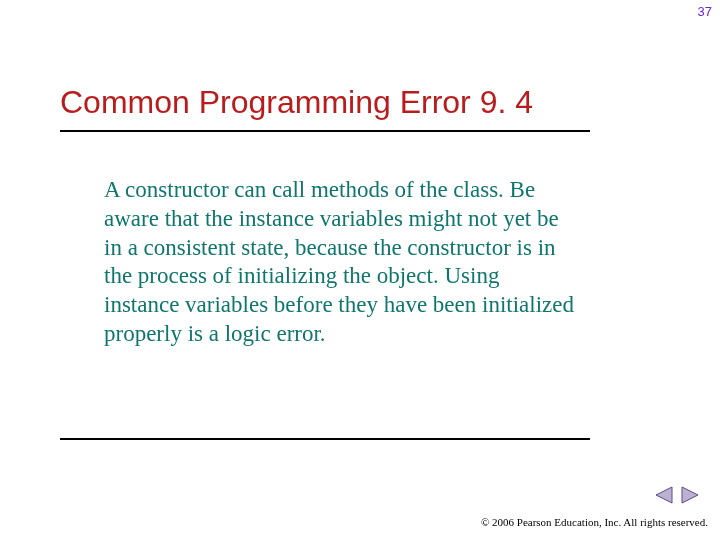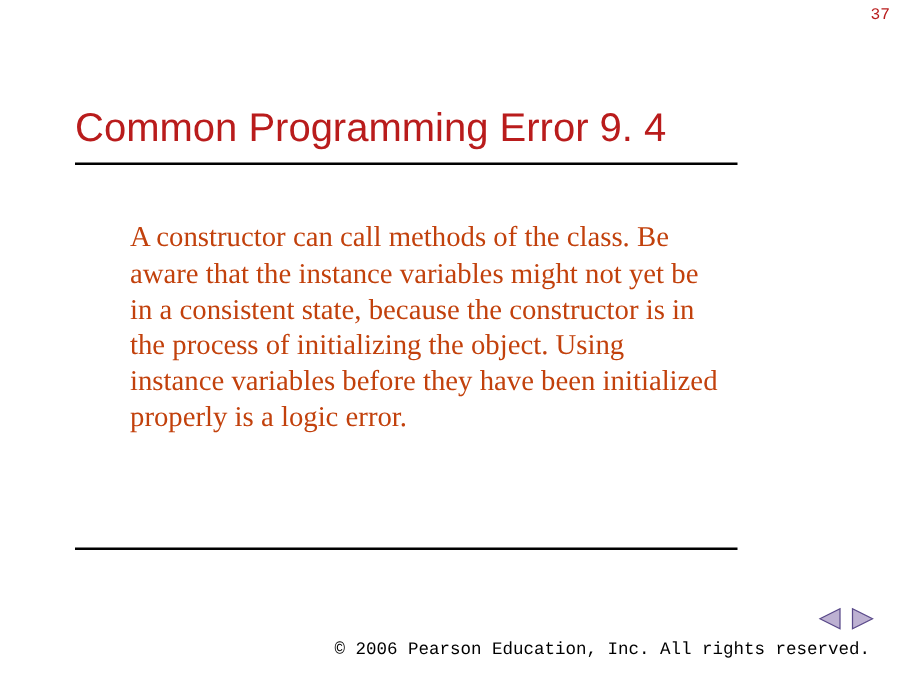--- a/index.html
+++ b/index.html
@@ -9,22 +9,21 @@
       background: #ffffff;
       position: relative;
       font-family: Arial, Helvetica, sans-serif;
       overflow: hidden;
     }
     .page-number {
       position: absolute;
       top: 4px;
       right: 8px;
       font-size: 13px;
-      color: #b91c1c;
-      font-family: Liberation Mono, monospace;
+      color: #6d28d9;
     }
     .title {
       position: absolute;
       top: 84px;
       left: 60px;
       font-size: 32px;
       font-family: Arial, Helvetica, sans-serif;
       color: #b91c1c;
       font-weight: normal;
     }
@@ -37,21 +36,21 @@
       background: #000;
     }
     .body-text {
       position: absolute;
       top: 176px;
       left: 104px;
       width: 472px;
       font-family: "Times New Roman", Times, serif;
       font-size: 23px;
       line-height: 1.25;
-      color: #c2410c;
+      color: #0f766e;
     }
     .bottom-line {
       position: absolute;
       top: 438px;
       left: 60px;
       width: 530px;
       height: 2px;
       background: #000;
     }
     .nav-buttons {
@@ -64,23 +63,23 @@
     .nav-btn {
       width: 20px;
       height: 18px;
       position: relative;
       cursor: pointer;
     }
     .nav-btn svg { display: block; }
     .copyright {
       position: absolute;
       bottom: 12px;
-      right: 24px;
-      font-size: 14px;
-      font-family: Liberation Mono, monospace;
+      right: 12px;
+      font-size: 11px;
+      font-family: Liberation Serif, serif;
       color: #000;
     }
   </style>
 </head>
 <body>
 
 <div class="page-number">37</div>
 
 <div class="title">Common Programming Error 9. 4</div>
 <div class="title-underline"></div>

